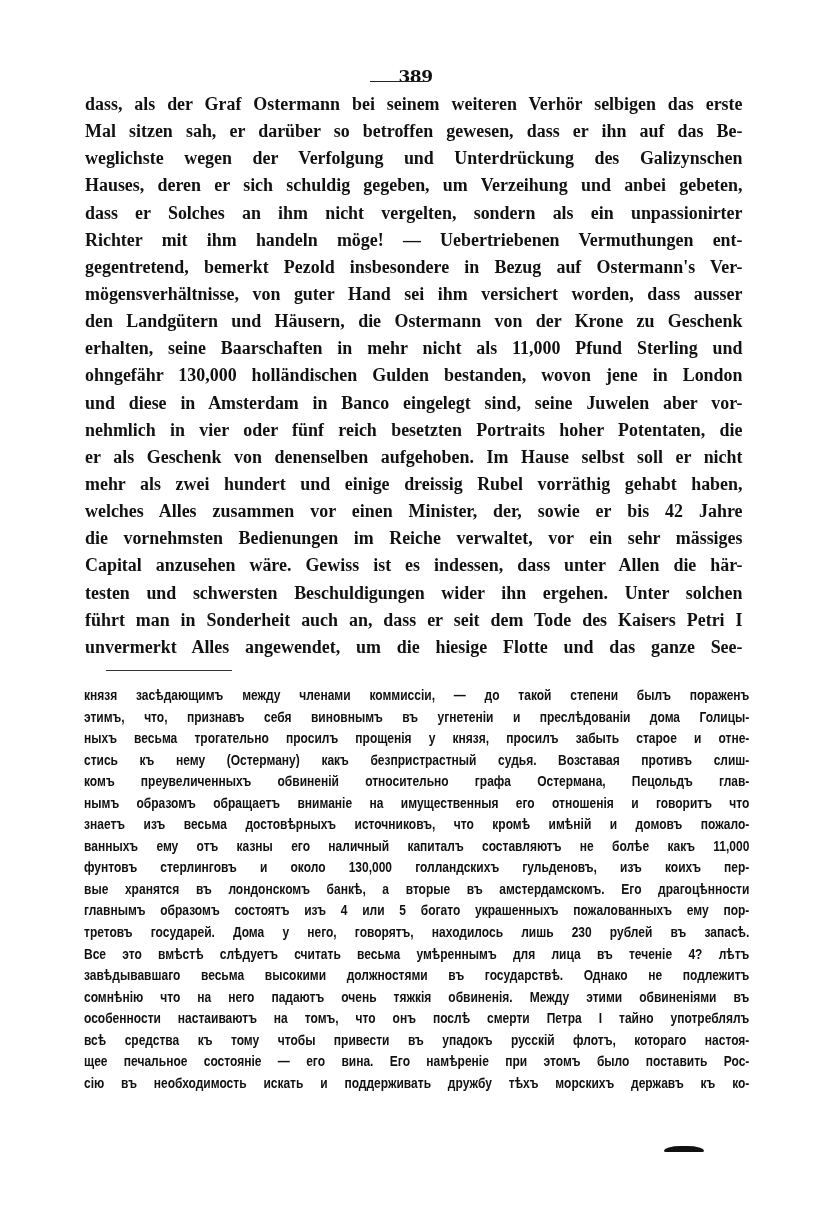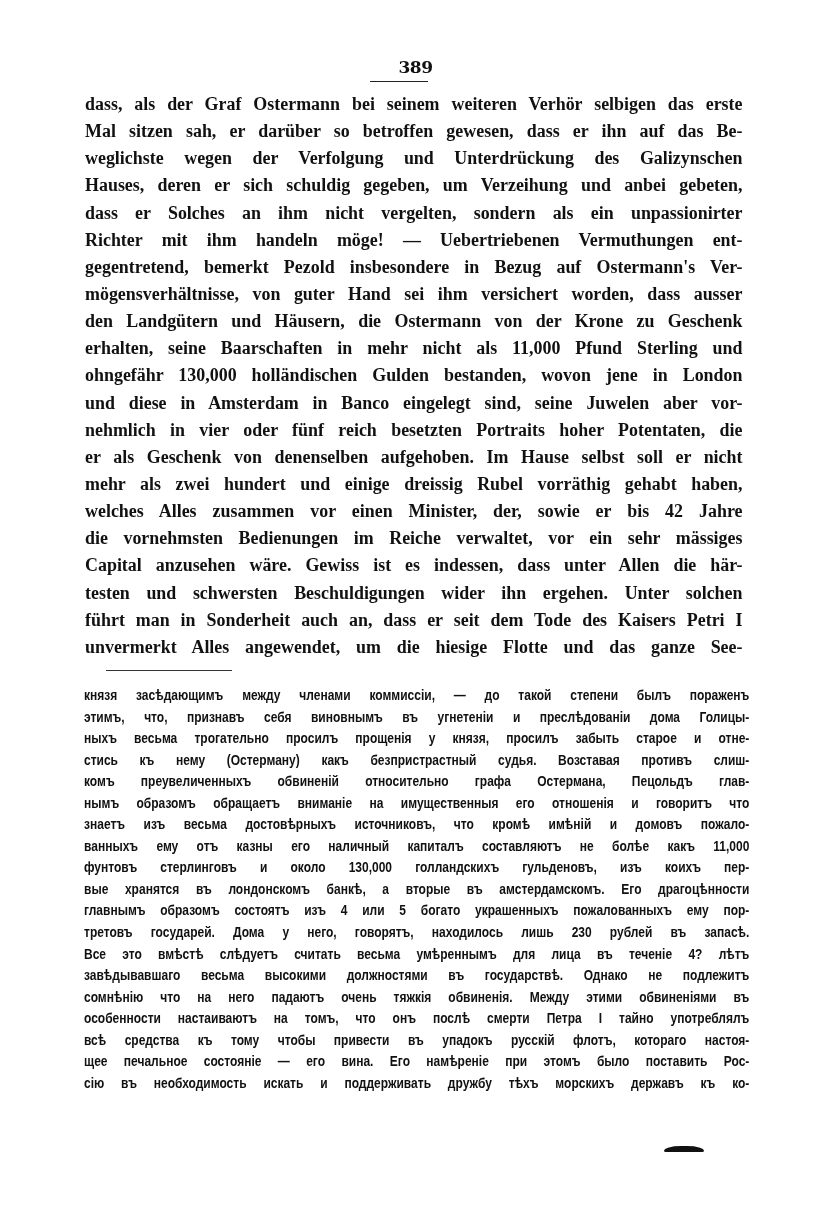--- a/index.html
+++ b/index.html
@@ -9,21 +9,21 @@
     }
     body {
       width: 831px;
       height: 1217px;
       position: relative;
       overflow: hidden;
       color: #111111;
     }
     .page-number {
       position: absolute;
-      top: 57px;
+      top: 66px;
       left: 0;
       width: 831px;
       text-align: center;
       font-family: "DejaVu Serif", serif;
       font-weight: bold;
       font-size: 17px;
       letter-spacing: -0.5px;
     }
     .page-number-rule {
       position: absolute;

